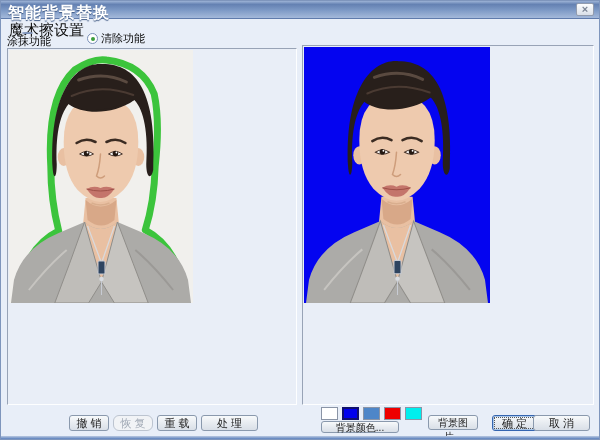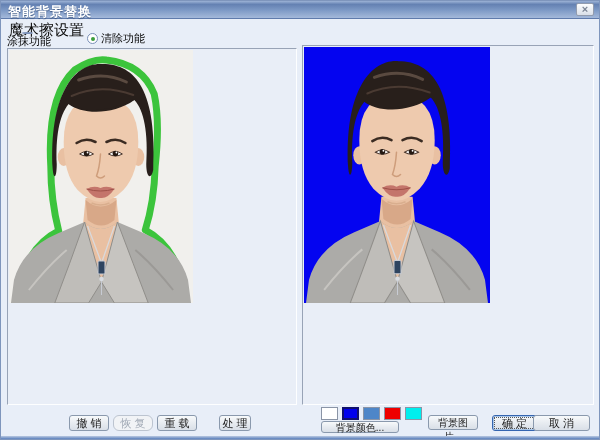--- a/index.html
+++ b/index.html
@@ -2,21 +2,21 @@
 <html><head>
 <meta charset="utf-8">
 <style>
   html,body{margin:0;padding:0;background:#fff;}
   *{box-sizing:border-box;}
   body{font-family:"Liberation Sans",sans-serif;}
   .dialog{position:relative;width:600px;height:440px;background:#E8EEF8;border:1px solid #7E95BC;overflow:hidden;}
   .titlebar{position:absolute;left:0;top:0;width:100%;height:18px;
     background:linear-gradient(180deg,#9DB3D6 0%,#6481B2 20%,#7E9AC6 55%,#A4B9DA 100%);
     border-bottom:1px solid #5F7BAC;}
-  .title{position:absolute;left:7px;top:2px;font-size:13px;font-weight:bold;color:#FFFFFF;
+  .title{position:absolute;left:7px;top:2px;font-size:16px;font-weight:bold;color:#FFFFFF;
     text-shadow:0 1px 1px #3A5580;letter-spacing:1px;}
   .closebtn{position:absolute;right:5px;top:2px;width:18px;height:13px;border:1px solid #929CAE;border-radius:2px;
     background:linear-gradient(180deg,#FDFEFF,#D9DFE8);color:#7A8494;font-size:11px;line-height:11px;
     text-align:center;font-weight:bold;cursor:pointer;}
   .group-label{position:absolute;left:8px;top:20px;font-size:15px;color:#0A0A0A;}
   .radio-row{position:absolute;top:31px;height:13px;display:flex;align-items:center;cursor:pointer;}
   .radio-circle{width:11px;height:11px;border-radius:50%;border:1px solid #7A90B8;background:#FFFFFF;
     display:inline-block;margin-right:3px;position:relative;}
   .radio-circle .dot{position:absolute;left:2.5px;top:2.5px;width:4px;height:4px;border-radius:50%;background:#3C9E3C;}
   .radio-label{font-size:11px;color:#0A0A0A;}
@@ -126,21 +126,21 @@
   <div class="panel panel-right">
     <svg class="photo" width="186" height="256" viewBox="0 0 185 253" preserveAspectRatio="none">
       <rect x="0" y="0" width="185" height="253" fill="#0404F0"></rect>
       <use href="#portrait"></use>
     </svg>
   </div>
 
   <div class="btn" style="left:68px;width:40px;">撤 销</div>
   <div class="btn disabled" style="left:112px;width:40px;border-radius:6px;">恢 复</div>
   <div class="btn" style="left:156px;width:40px;">重 载</div>
-  <div class="btn" style="left:218px;width:32px;">处 理</div>
+  <div class="btn" style="left:200px;width:57px;">处 理</div>
 
   <div class="swatch" style="left: 320px; background-color: rgb(255, 255, 255);"></div>
   <div class="swatch selected" style="left: 341px; background-color: rgb(0, 0, 238);"></div>
   <div class="swatch" style="left: 362px; background-color: rgb(78, 134, 200);"></div>
   <div class="swatch" style="left: 383px; background-color: rgb(238, 0, 0);"></div>
   <div class="swatch" style="left: 404px; background-color: rgb(0, 238, 238);"></div>
 
   <div class="smallbtn btn-bgcolor">背景颜色...</div>
   <div class="smallbtn btn-bgimage">背景图片...</div>
 

